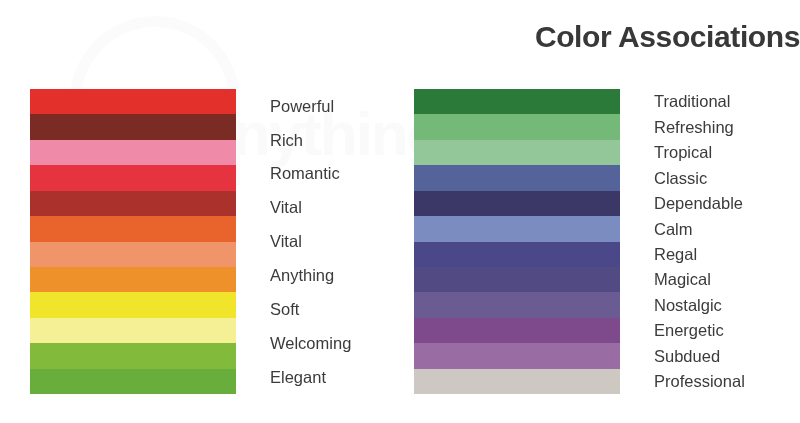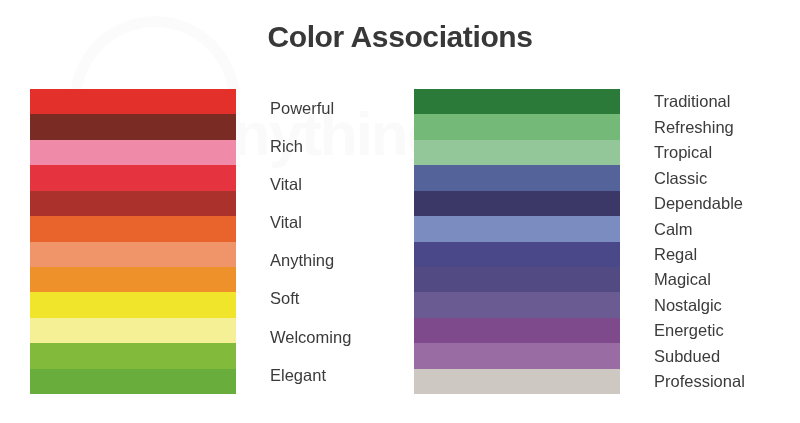--- a/index.html
+++ b/index.html
@@ -50,21 +50,21 @@
     color: #fafafa;
     letter-spacing: -2px;
     white-space: nowrap;
     font-family: "Liberation Sans", sans-serif;
   }
   .title {
     position: absolute;
     top: 20px;
     left: 0;
     width: 800px;
-    text-align: center;
+    text-align: right;
     font-size: 30px;
     font-weight: bold;
     color: #383838;
     letter-spacing: -0.4px;
     z-index: 2;
   }
   .columns {
     position: absolute;
     top: 89px;
     left: 0;
@@ -137,20 +137,21 @@
           <div class="swatch" style="background: rgb(240, 148, 105);"></div>
           <div class="swatch" style="background: rgb(239, 145, 43);"></div>
           <div class="swatch" style="background: rgb(240, 229, 42);"></div>
           <div class="swatch" style="background: rgb(245, 239, 149);"></div>
           <div class="swatch" style="background: rgb(130, 187, 60);"></div>
           <div class="swatch" style="background: rgb(105, 173, 60);"></div>
         </div>
       <div class="label-stack" id="warm-labels">
           <div class="label">Powerful</div>
           <div class="label">Rich</div>
+          <div class="label">Romantic</div>
           <div class="label">Vital</div>
           <div class="label">Vital</div>
           <div class="label">Anything</div>
           <div class="label">Soft</div>
           <div class="label">Welcoming</div>
           <div class="label">Elegant</div>
         </div>
     </div>
 
     <div class="column column-right">

